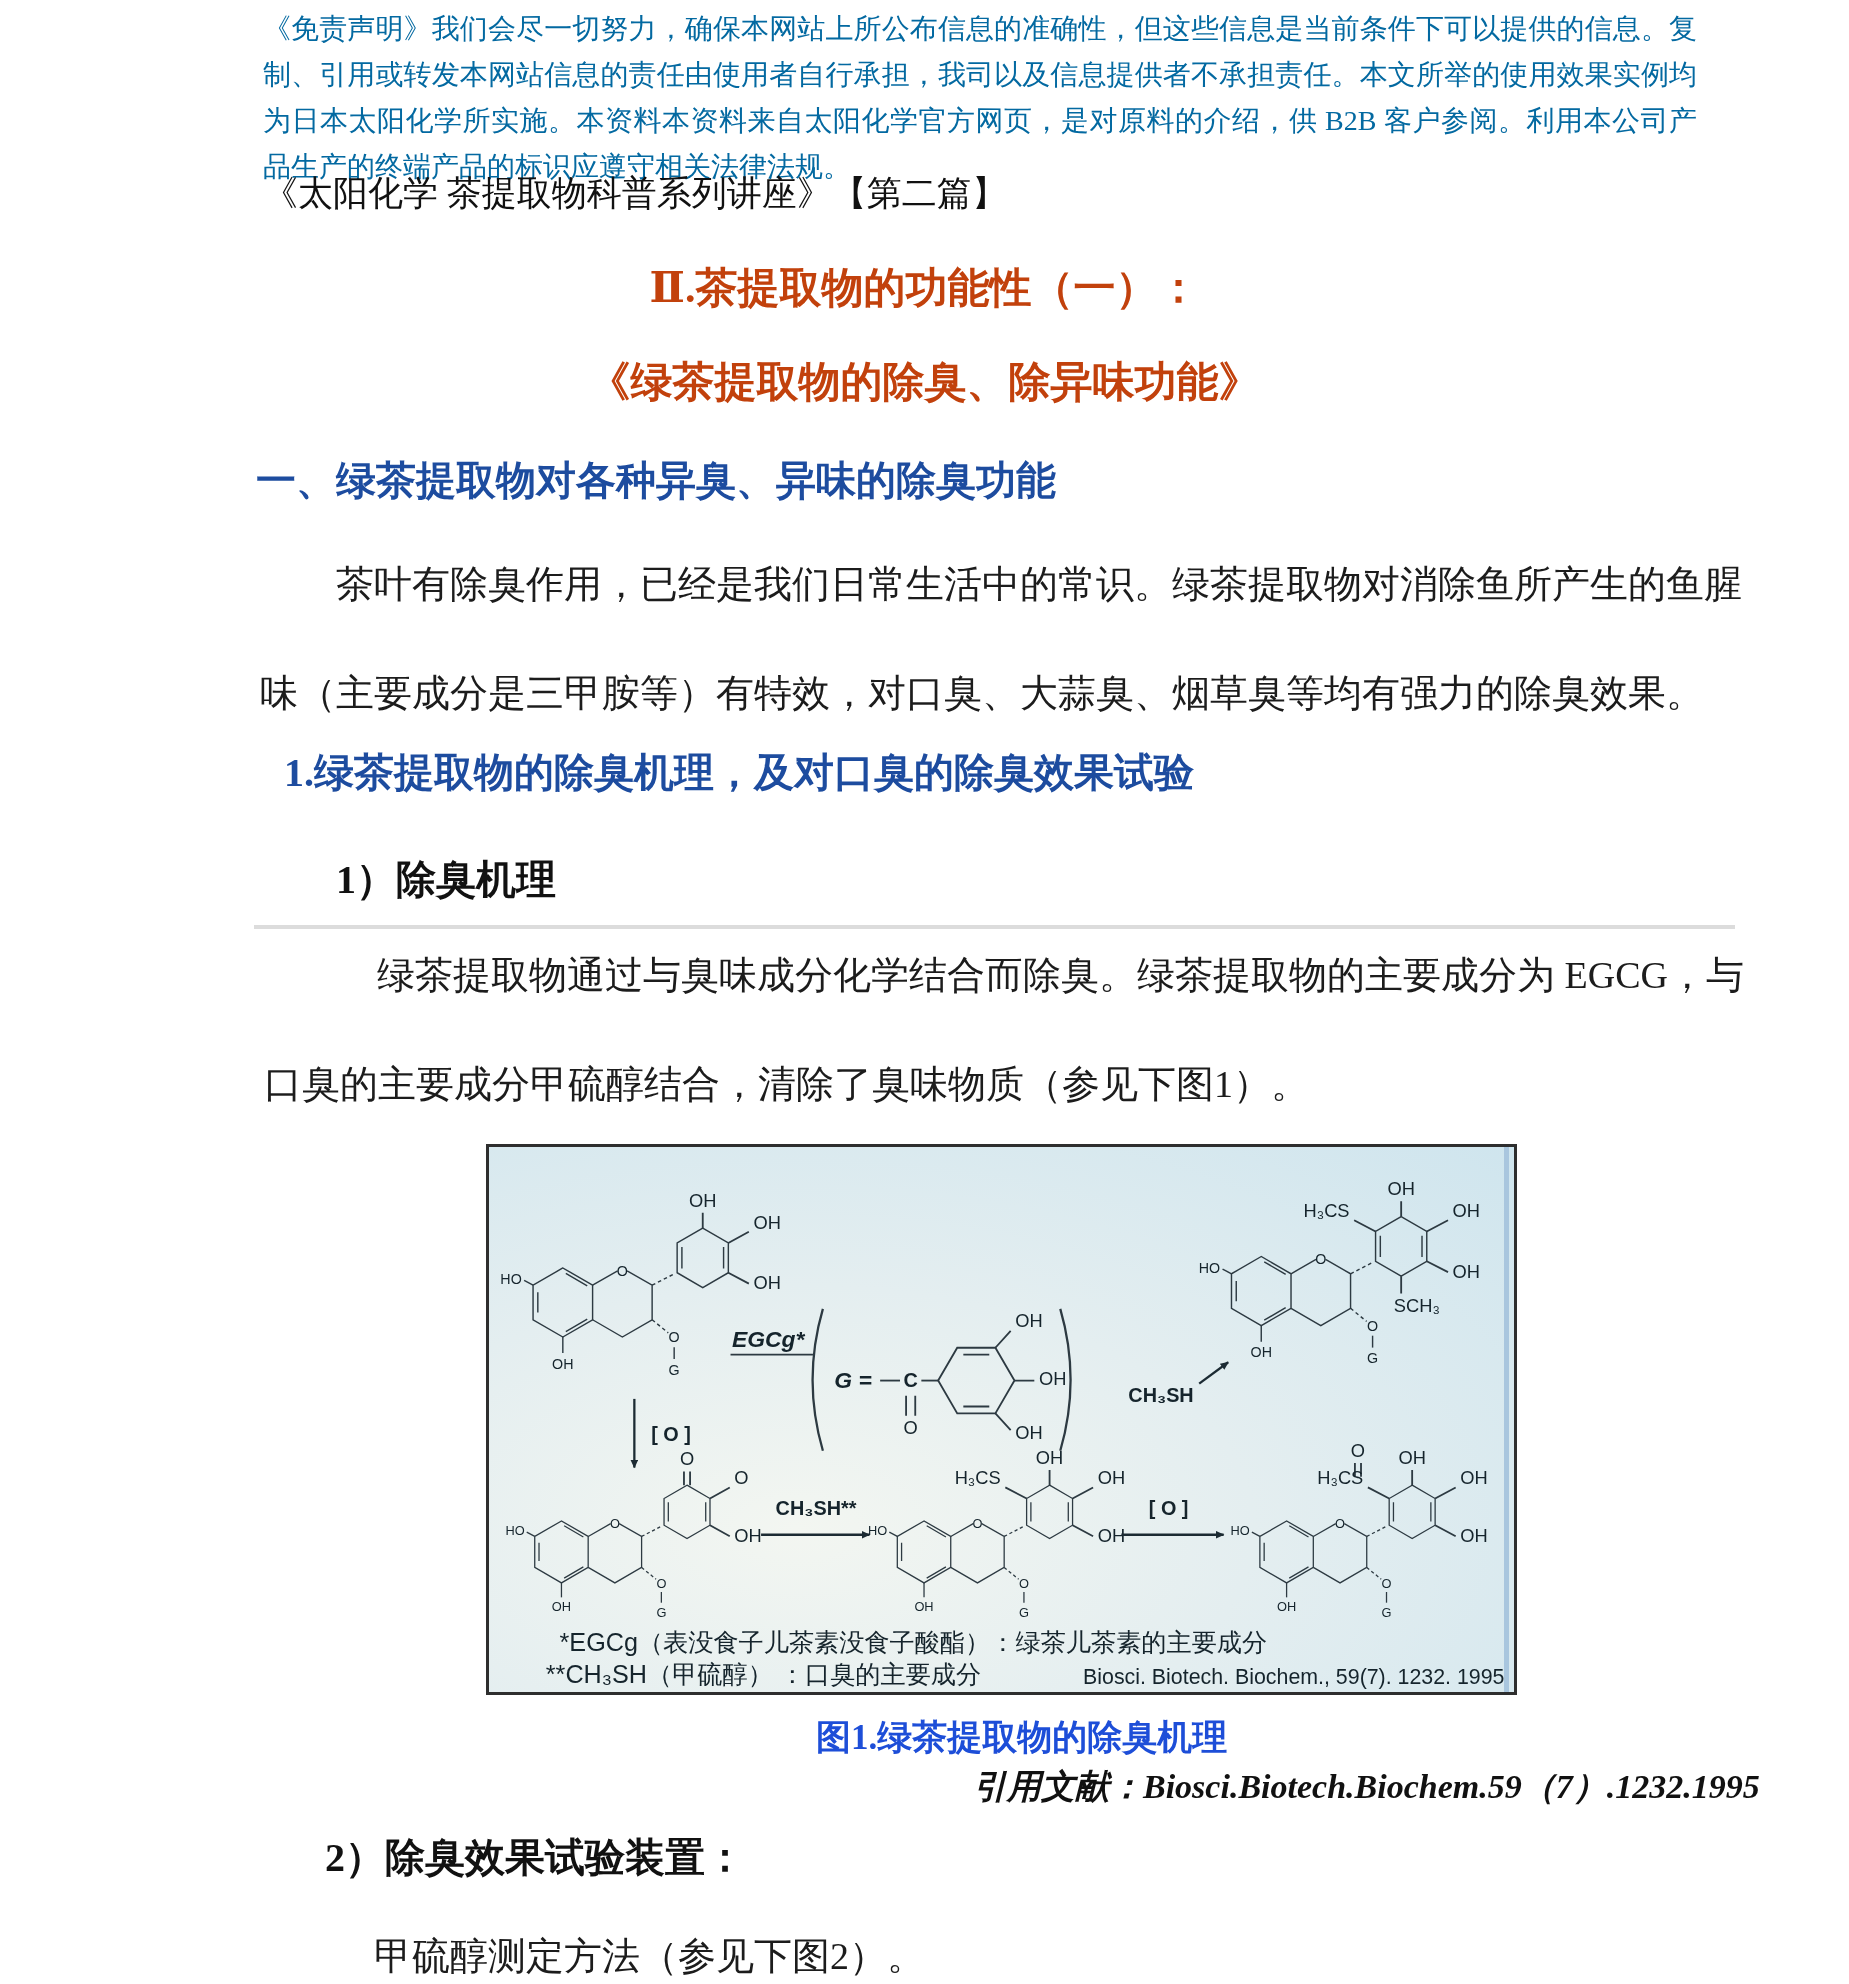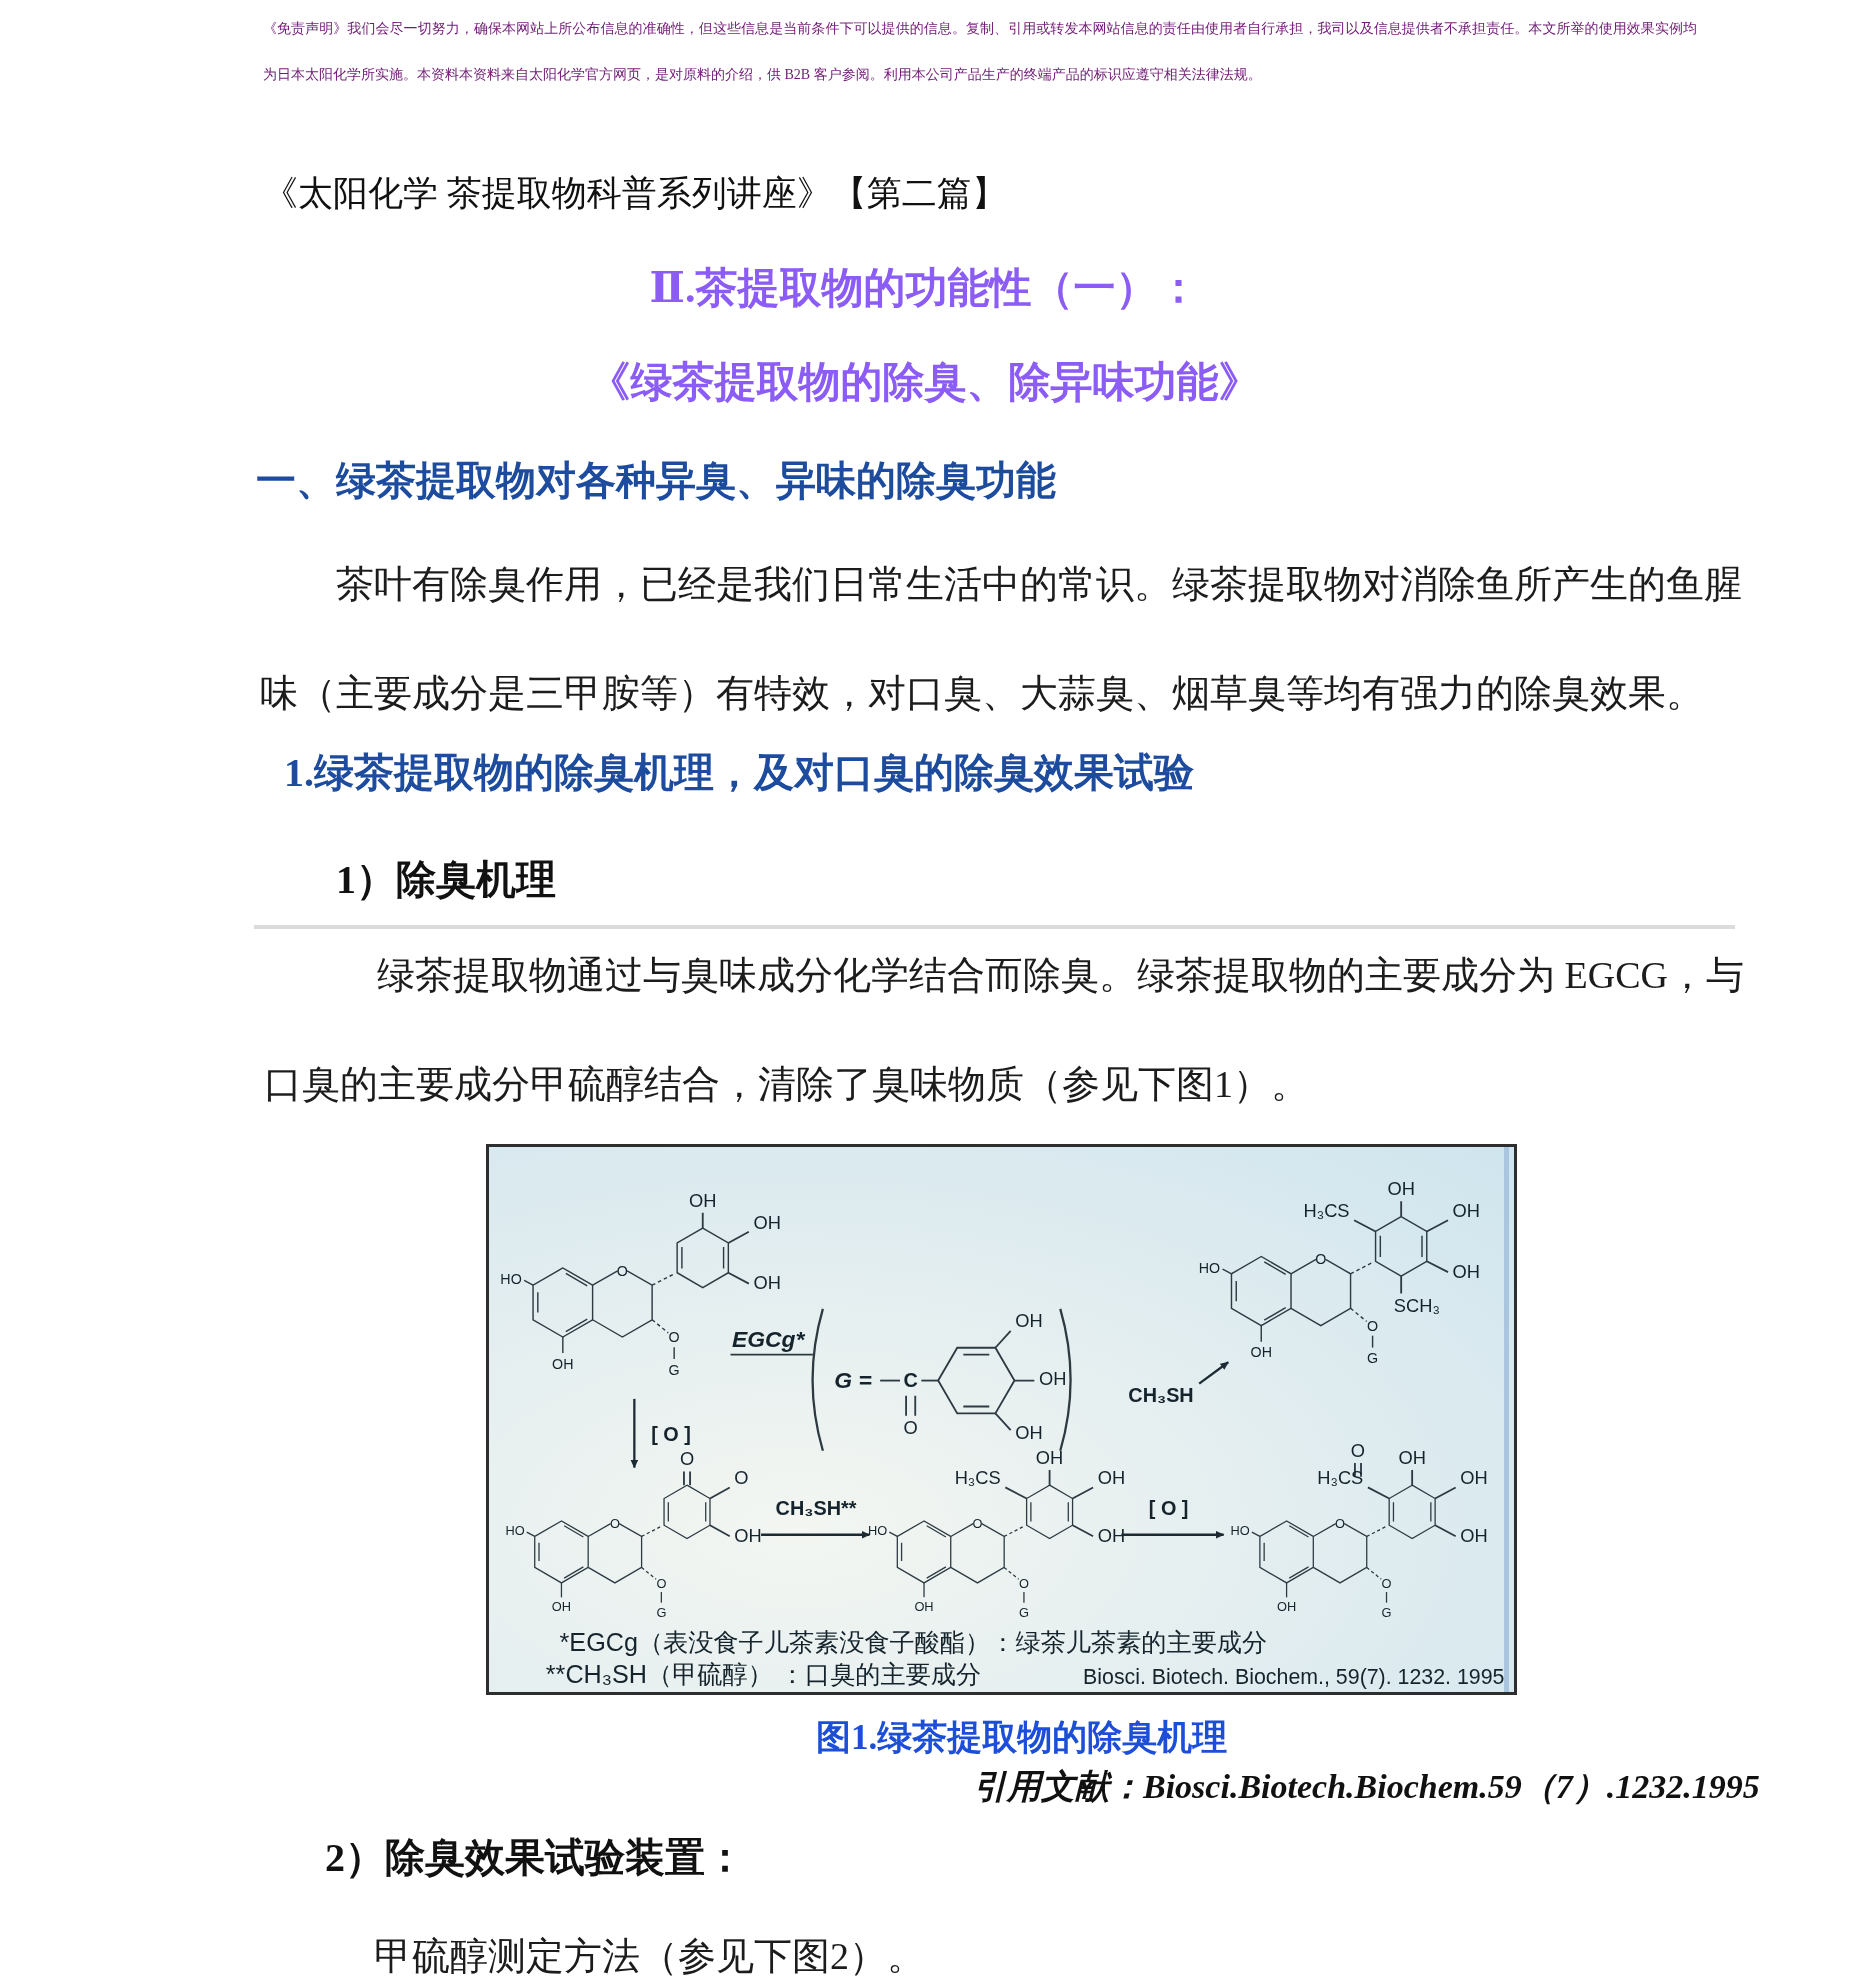--- a/index.html
+++ b/index.html
@@ -2,30 +2,30 @@
 <html style="font-size:12.2px"><head>
 <meta charset="utf-8">
 <style>
   html,body{margin:0;padding:0;background:#888;}
   #page{
     position:relative;width:1849px;height:1985px;background:#ffffff;
     overflow:hidden;font-family:"Liberation Serif","DejaVu Serif",serif;color:#1a1a1a;
   }
   .disclaimer{
     position:absolute;top:6.1px;left:263px;width:1434px;margin:0;
-    font-size:14px;line-height:46px;text-align:justify;color:#701a75;
+    font-size:28px;line-height:46px;text-align:justify;color:#0369a1;
     font-family:"Liberation Serif","DejaVu Serif",serif;
   }
   .series{
     position:absolute;top:171px;left:263px;width:1434px;
     font-size:35px;line-height:1.3;color:#111;
   }
   .red1,.red2{
     position:absolute;left:0;width:1849px;margin:0;text-align:center;
-    font-size:42px;font-weight:bold;color:#8b5cf6;line-height:1.3;
+    font-size:42px;font-weight:bold;color:#c2410c;line-height:1.3;
   }
   .red1{top:261px;}
   .red2{top:355px;}
   .blue1{
     position:absolute;top:455px;left:256px;margin:0;
     font-size:40px;font-weight:bold;color:#1d4c9f;line-height:1.3;
   }
   .body{position:absolute;margin:0;font-size:38px;line-height:109px;color:#1c1c1c;}
   .p1{top:530px;left:260px;width:1508px;text-indent:76px;}
   .p2{top:921px;left:264px;width:1515px;text-indent:113px;}

